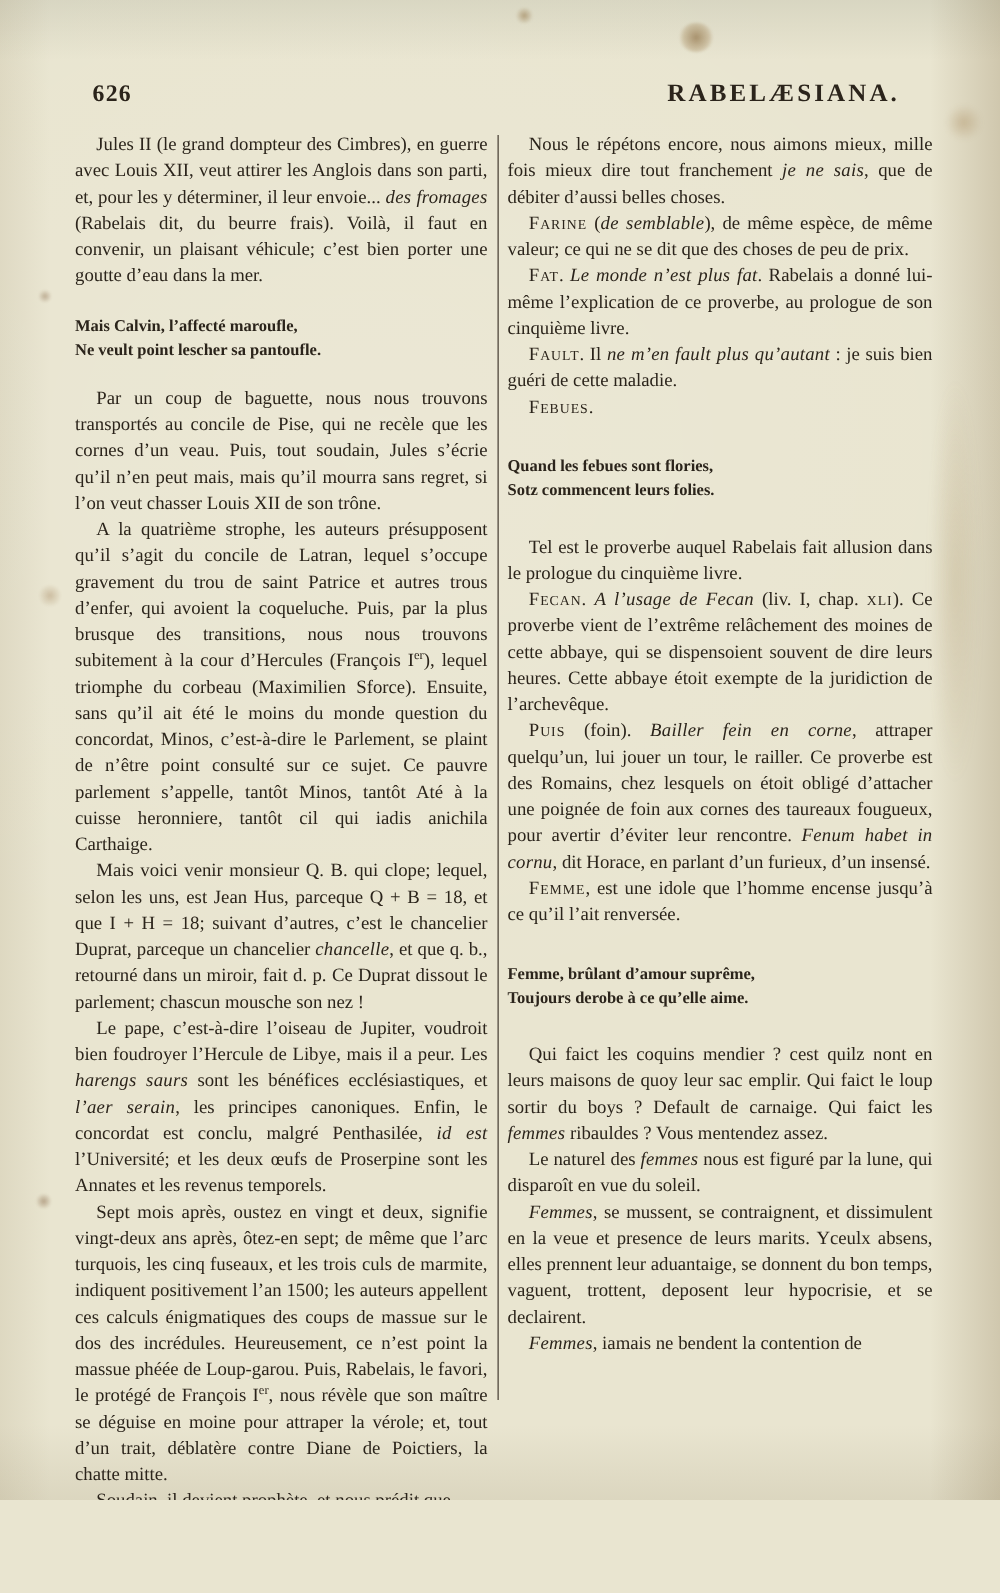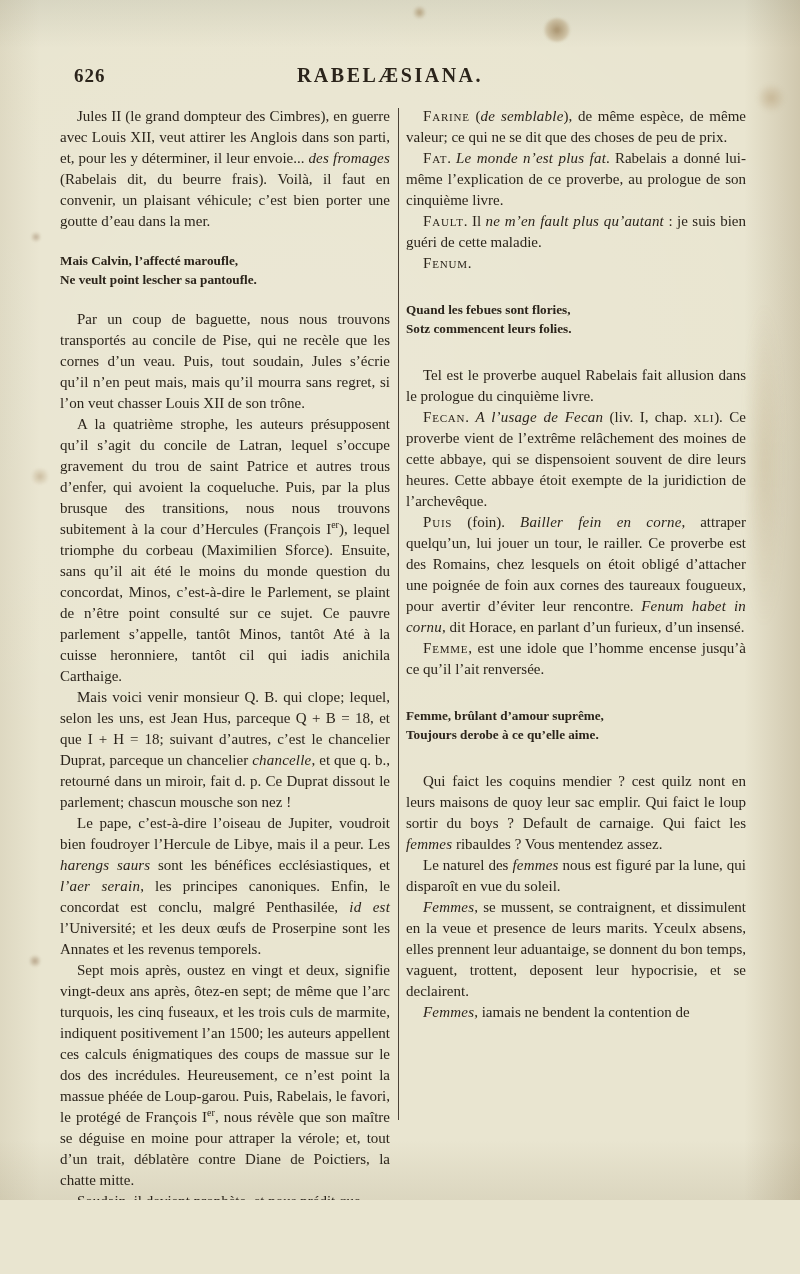--- a/index.html
+++ b/index.html
@@ -33,21 +33,21 @@
       background:radial-gradient(circle,rgba(160,125,60,.28),rgba(160,125,60,0) 70%);filter:blur(3px);}
   .s6{left:28px;top:955px;width:14px;height:12px;
       background:radial-gradient(circle,rgba(110,70,35,.40),rgba(110,70,35,0) 70%);filter:blur(1px);}
   .s7{left:744px;top:300px;width:40px;height:330px;border-radius:40%;
       background:radial-gradient(ellipse,rgba(150,118,60,.16),rgba(150,118,60,0) 70%);filter:blur(4px);}
   .s8{left:30px;top:232px;width:12px;height:10px;
       background:radial-gradient(circle,rgba(110,70,35,.35),rgba(110,70,35,0) 70%);filter:blur(1px);}
 
   .pagehead{position:absolute;top:64px;left:60px;right:54px;height:28px;}
   .pageno{position:absolute;left:14px;top:1px;font-size:19px;font-weight:bold;letter-spacing:1px;}
-  .runtitle{position:absolute;left:0;right:26px;top:0;text-align:center;
+  .runtitle{position:absolute;left:0;right:26px;top:0;text-align:right;
             font-size:20px;font-weight:bold;letter-spacing:2.5px;}
 
   .columns{position:absolute;left:60px;top:106px;width:686px;display:flex;align-items:flex-start;}
   .col{font-size:15px;line-height:21px;}
   .col.left{width:330px;}
   .col.right{flex:1;}
   .divider{width:1px;background:#4a4136;margin:2px 7px 0 8px;height:1012px;}
 
   .para{margin:0;text-indent:17px;text-align:justify;}
   .para.noindent{text-indent:0;}
@@ -81,24 +81,25 @@
         <div class="verse">Mais Calvin, l’affecté maroufle,<br>Ne veult point lescher sa pantoufle.</div>
         <p class="para">Par un coup de baguette, nous nous trouvons transportés au concile de Pise, qui ne recèle que les cornes d’un veau. Puis, tout soudain, Jules s’écrie qu’il n’en peut mais, mais qu’il mourra sans regret, si l’on veut chasser Louis XII de son trône.</p>
         <p class="para">A la quatrième strophe, les auteurs présupposent qu’il s’agit du concile de Latran, lequel s’occupe gravement du trou de saint Patrice et autres trous d’enfer, qui avoient la coqueluche. Puis, par la plus brusque des transitions, nous nous trouvons subitement à la cour d’Hercules (François I<sup>er</sup>), lequel triomphe du corbeau (Maximilien Sforce). Ensuite, sans qu’il ait été le moins du monde question du concordat, Minos, c’est-à-dire le Parlement, se plaint de n’être point consulté sur ce sujet. Ce pauvre parlement s’appelle, tantôt Minos, tantôt Até à la cuisse heronniere, tantôt cil qui iadis anichila Carthaige.</p>
         <p class="para">Mais voici venir monsieur Q. B. qui clope; lequel, selon les uns, est Jean Hus, parceque Q + B = 18, et que I + H = 18; suivant d’autres, c’est le chancelier Duprat, parceque un chancelier <i>chancelle</i>, et que q. b., retourné dans un miroir, fait d. p. Ce Duprat dissout le parlement; chascun mousche son nez !</p>
         <p class="para">Le pape, c’est-à-dire l’oiseau de Jupiter, voudroit bien foudroyer l’Hercule de Libye, mais il a peur. Les <i>harengs saurs</i> sont les bénéfices ecclésiastiques, et <i>l’aer serain</i>, les principes canoniques. Enfin, le concordat est conclu, malgré Penthasilée, <i>id est</i> l’Université; et les deux œufs de Proserpine sont les Annates et les revenus temporels.</p>
         <p class="para">Sept mois après, oustez en vingt et deux, signifie vingt-deux ans après, ôtez-en sept; de même que l’arc turquois, les cinq fuseaux, et les trois culs de marmite, indiquent positivement l’an 1500; les auteurs appellent ces calculs énigmatiques des coups de massue sur le dos des incrédules. Heureusement, ce n’est point la massue phéée de Loup-garou. Puis, Rabelais, le favori, le protégé de François I<sup>er</sup>, nous révèle que son maître se déguise en moine pour attraper la vérole; et, tout d’un trait, déblatère contre Diane de Poictiers, la chatte mitte.</p>
         <p class="para">Soudain, il devient prophète, et nous prédit que</p>
       </div>
     <div class="divider"></div>
     <div class="col right">
+        <p class="para">Nous le répétons encore, nous aimons mieux, mille fois mieux dire tout franchement <i>je ne sais</i>, que de débiter d’aussi belles choses.</p>
         <p class="para"><span class="sc">Farine</span> (<i>de semblable</i>), de même espèce, de même valeur; ce qui ne se dit que des choses de peu de prix.</p>
         <p class="para"><span class="sc">Fat</span>. <i>Le monde n’est plus fat</i>. Rabelais a donné lui-même l’explication de ce proverbe, au prologue de son cinquième livre.</p>
         <p class="para"><span class="sc">Fault</span>. Il <i>ne m’en fault plus qu’autant</i> : je suis bien guéri de cette maladie.</p>
-        <p class="para"><span class="sc">Fenum</span>.</p>
+        <p class="para"><span class="sc">Febues</span>.</p>
         <div class="verse">Quand les febues sont flories,<br>Sotz commencent leurs folies.</div>
         <p class="para">Tel est le proverbe auquel Rabelais fait allusion dans le prologue du cinquième livre.</p>
         <p class="para"><span class="sc">Fecan</span>. <i>A l’usage de Fecan</i> (liv. I, chap. <span class="sc">xli</span>). Ce proverbe vient de l’extrême relâchement des moines de cette abbaye, qui se dispensoient souvent de dire leurs heures. Cette abbaye étoit exempte de la juridiction de l’archevêque.</p>
         <p class="para"><span class="sc">Puis</span> (foin). <i>Bailler fein en corne</i>, attraper quelqu’un, lui jouer un tour, le railler. Ce proverbe est des Romains, chez lesquels on étoit obligé d’attacher une poignée de foin aux cornes des taureaux fougueux, pour avertir d’éviter leur rencontre. <i>Fenum habet in cornu</i>, dit Horace, en parlant d’un furieux, d’un insensé.</p>
         <p class="para"><span class="sc">Femme</span>, est une idole que l’homme encense jusqu’à ce qu’il l’ait renversée.</p>
         <div class="verse">Femme, brûlant d’amour suprême,<br>Toujours derobe à ce qu’elle aime.</div>
         <p class="para">Qui faict les coquins mendier ? cest quilz nont en leurs maisons de quoy leur sac emplir. Qui faict le loup sortir du boys ? Default de carnaige. Qui faict les <i>femmes</i> ribauldes ? Vous mentendez assez.</p>
         <p class="para">Le naturel des <i>femmes</i> nous est figuré par la lune, qui disparoît en vue du soleil.</p>
         <p class="para"><i>Femmes</i>, se mussent, se contraignent, et dissimulent en la veue et presence de leurs marits. Yceulx absens, elles prennent leur aduantaige, se donnent du bon temps, vaguent, trottent, deposent leur hypocrisie, et se declairent.</p>
         <p class="para"><i>Femmes</i>, iamais ne bendent la contention de</p>

